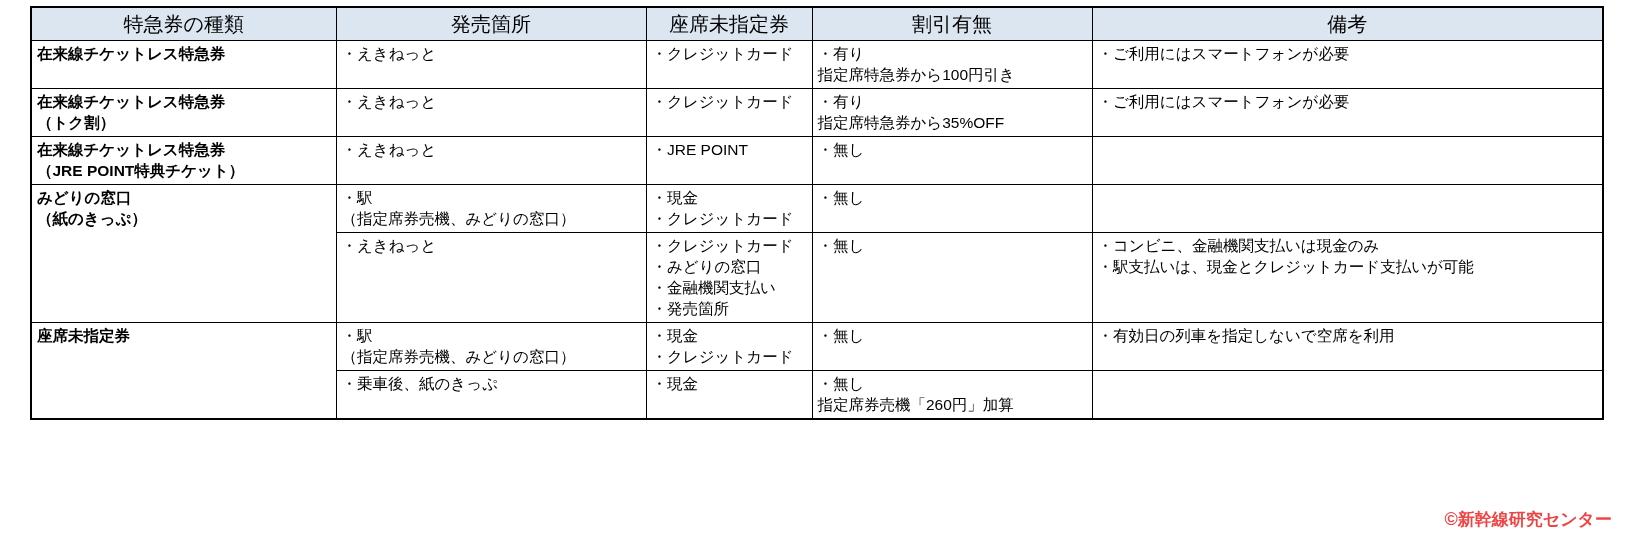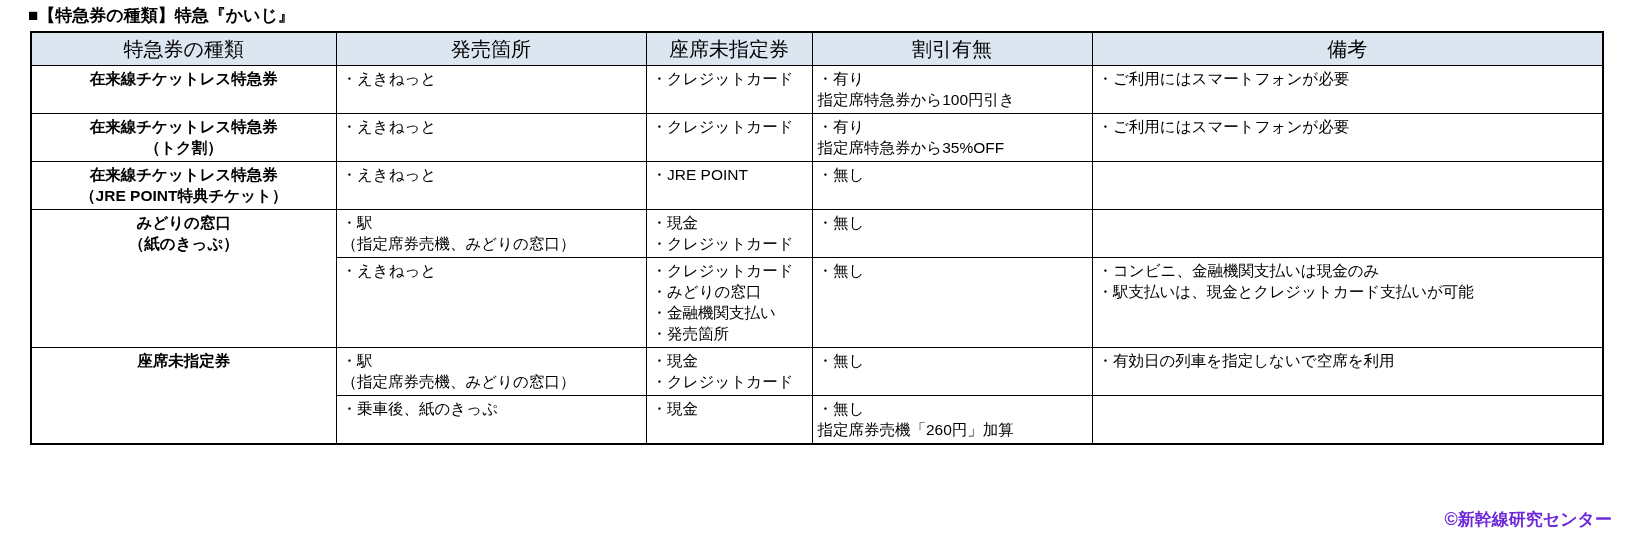--- a/index.html
+++ b/index.html
@@ -55,48 +55,46 @@
   table.spec thead th {
     background: #dce6f1;
     text-align: center;
     font-weight: normal;
     font-size: 20px;
     padding: 4px 4px 4px 4px;
     vertical-align: middle;
     height: 24px;
   }
   td.ticket-type {
-    text-align: center;
     font-weight: bold;
     vertical-align: top;
     padding-top: 3px;
     white-space: nowrap;
   }
   .cellline {
     white-space: nowrap;
   }
   .footer {
     position: absolute;
     right: 22px;
     bottom: 4px;
     font-size: 17px;
     font-weight: bold;
-    color: #6d28d9;
+    color: #ef4444;
     white-space: nowrap;
   }
   .footer .mark {
     font-size: 18px;
   }
 </style>
 </head>
 <body>
 
 <div class="page">
 
-  <div class="doc-title">■【特急券の種類】特急『かいじ』</div>
 
   <div class="table-wrap">
     <table class="spec">
       <colgroup>
         <col class="c0">
           <col class="c1">
           <col class="c2">
           <col class="c3">
           <col class="c4">
       </colgroup>

